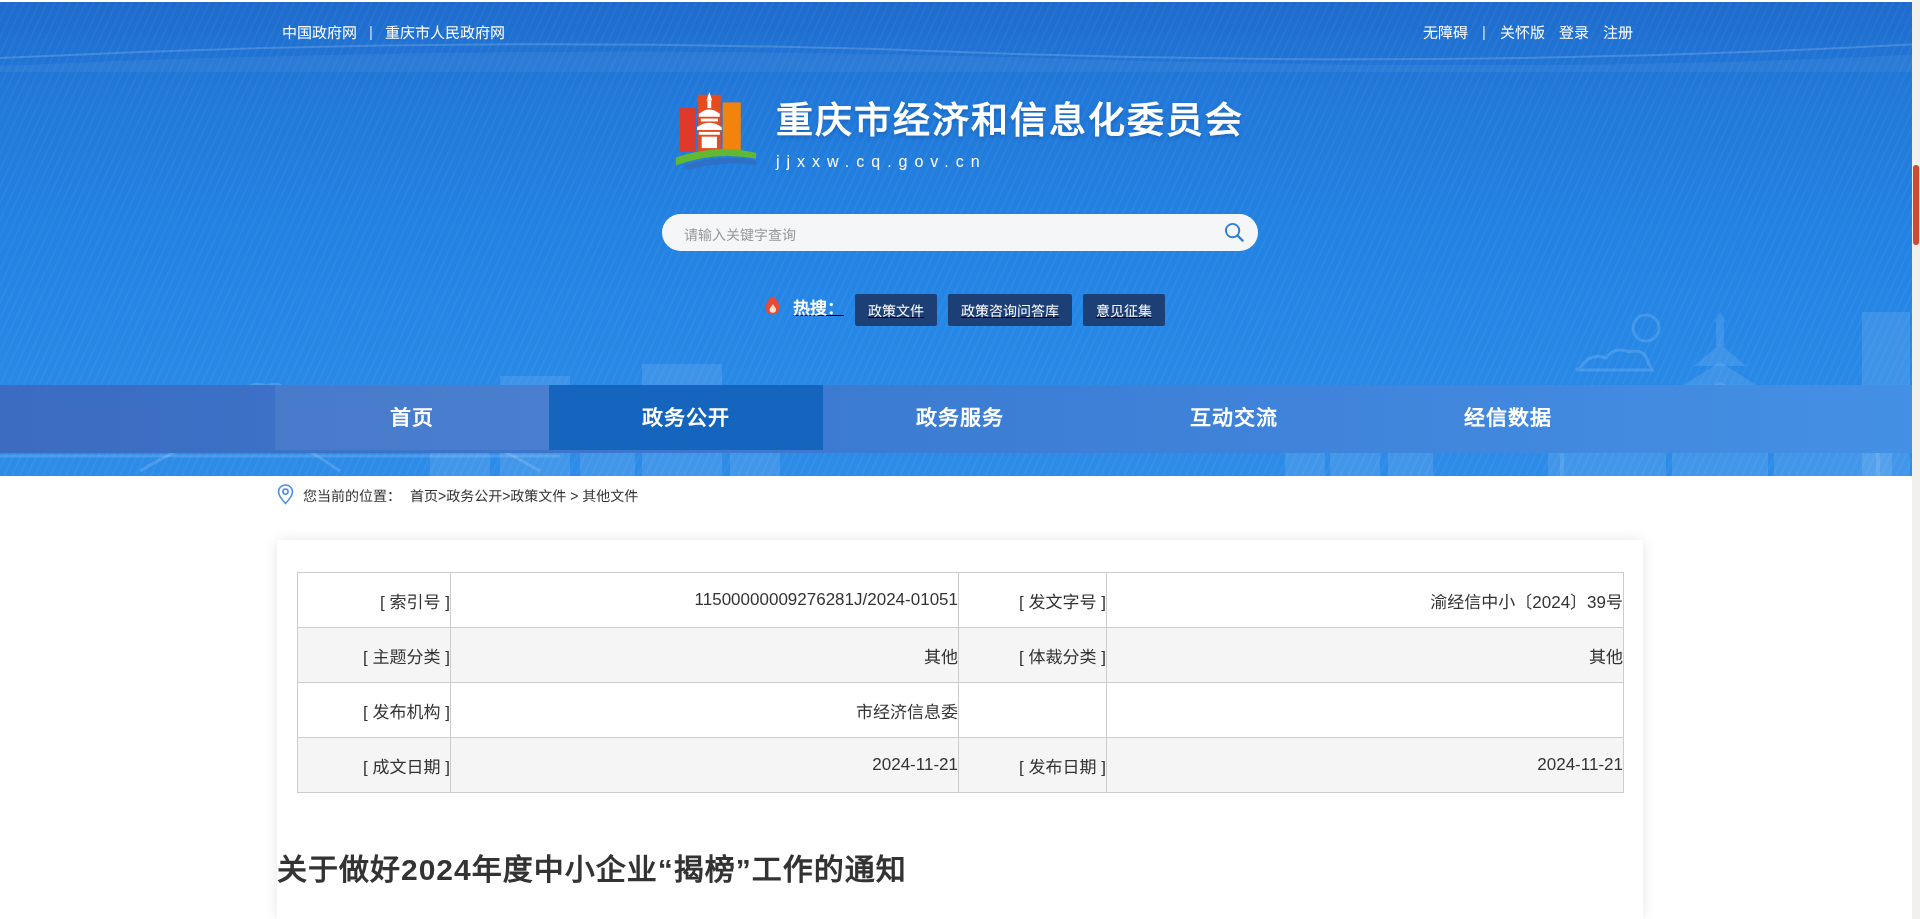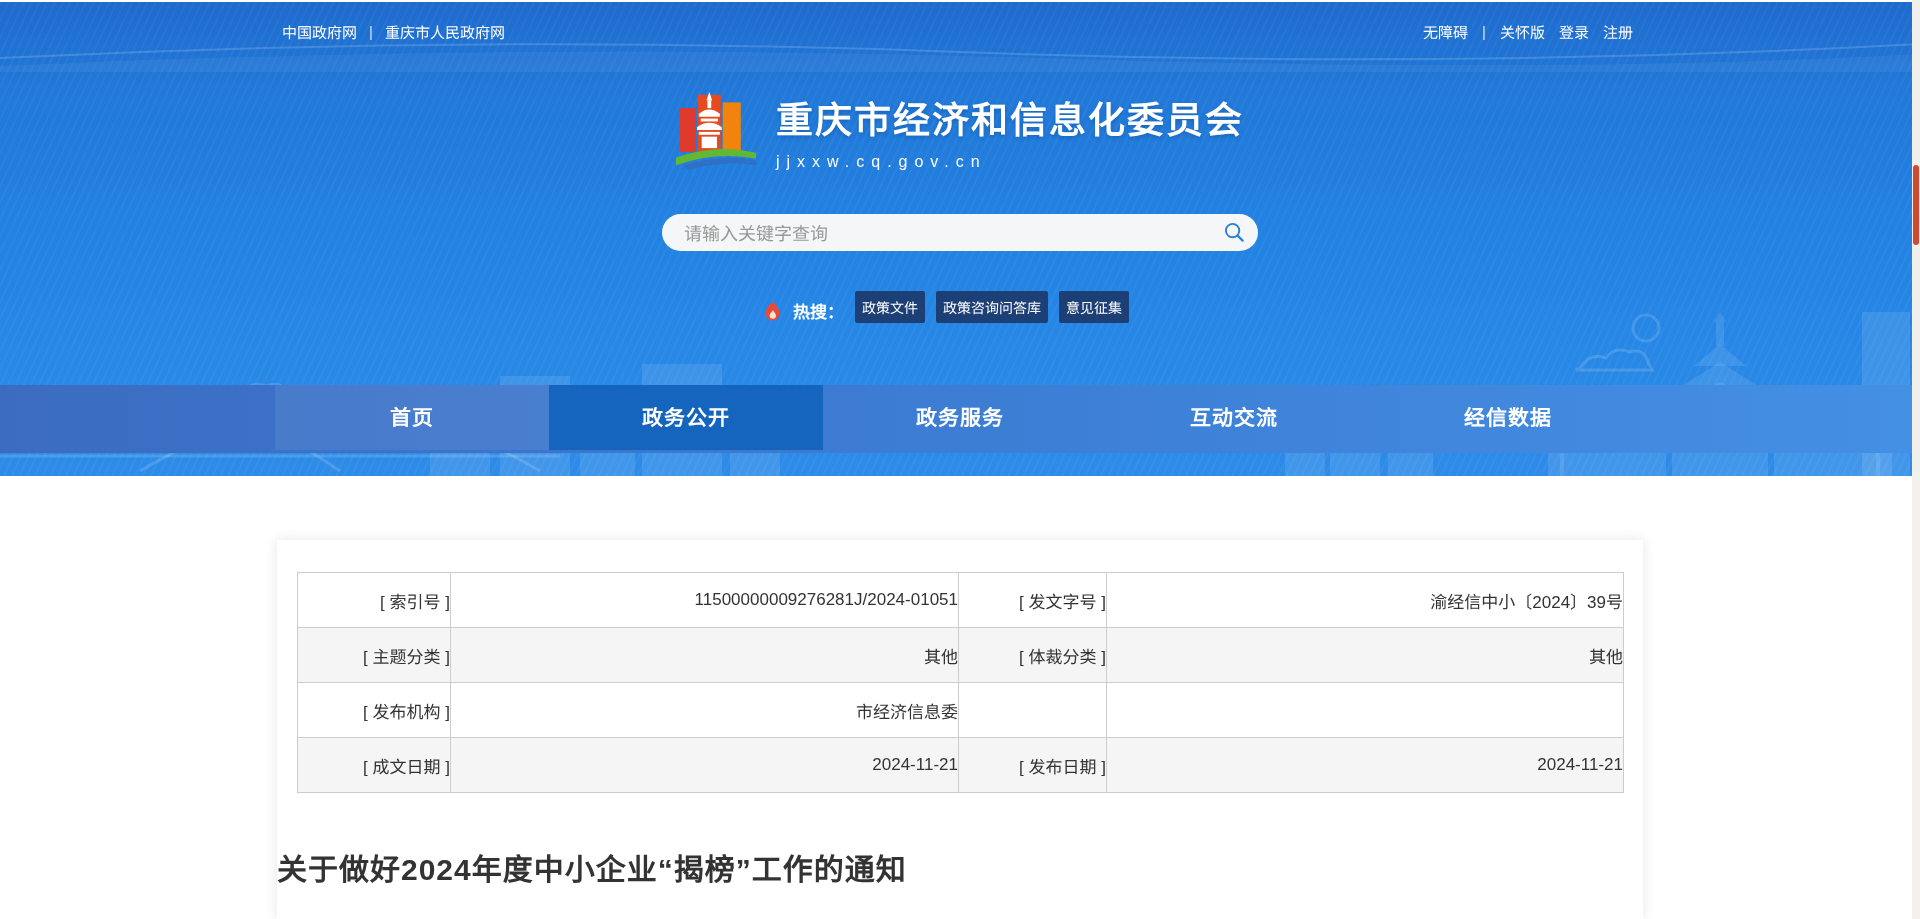--- a/index.html
+++ b/index.html
@@ -25,31 +25,31 @@
   .logo-row { position:absolute; left:0; right:0; top:86px; display:flex; justify-content:center;
     align-items:center; gap:20px; z-index:3; }
   .logo-icon { width:80px; height:84px; flex:0 0 auto; }
   .site-title { color:#fff; font-size:37px; font-weight:bold; letter-spacing:2px;
     text-shadow:0 2px 4px rgba(10,60,130,.35); white-space:nowrap; }
   .site-url { margin-top:9px; text-align:left; color:#fff; font-size:16px; letter-spacing:7px; }
 
   .search-box { position:absolute; left:662px; top:212px; width:596px; height:37px;
     background:#f5f6f7; border-radius:19px; z-index:3; }
   .search-input { position:absolute; inset:0; border:0; outline:0; background:transparent;
-    padding:4px 52px 0 22px; font-size:18px; color:#333; border-radius:19px;
+    padding:4px 52px 0 22px; font-size:14px; color:#333; border-radius:19px;
     font-family:"Liberation Sans","DejaVu Sans",sans-serif; }
   .search-input::placeholder { color:#999; }
   .search-btn { position:absolute; right:13px; top:8px; width:21px; height:21px; cursor:pointer;
     background:transparent; border:0; padding:0; }
 
-  .hot-row { position:absolute; left:764px; top:292px; display:flex; align-items:flex-end; gap:11px;
-    height:29px; z-index:3; }
+  .hot-row { position:absolute; left:764px; top:292px; display:flex; align-items:flex-start; gap:11px;
+    height:29px; z-index:3;text-decoration:underline; }
   .flame { width:18px; height:23px; }
   .hot-label { color:#fff; font-size:17px; font-weight:bold; white-space:nowrap; }
-  .hot-btn { background:#1c3f76; color:#fff; font-size:14px; padding:6px 7px; border-radius:2px;
+  .hot-btn { background:#1c3f76; color:#fff; font-size:14px; padding:6px 13px; border-radius:2px;
     cursor:pointer; white-space:nowrap; border:0; font-family:inherit; }
 
   
   .nav { position:absolute; left:0; top:385px; width:1920px; height:68px;
     background:linear-gradient(90deg,#3b6cc1 0%,#3d7fd6 55%,#4490e4 100%); z-index:4; }
   .nav-inner { display:flex; justify-content:center; height:65px; }
   .nav-tab { width:274px; height:65px; line-height:65px; text-align:center; color:#fff;
     font-size:21px; font-weight:bold; cursor:pointer; letter-spacing:1px; }
   .nav-tab.first { background:rgba(255,255,255,.07); }
   .nav-tab.active { background:#1564bd; }
@@ -179,20 +179,28 @@
   <div class="nav">
     <div class="nav-inner">
       <div class="nav-tab first">首页</div>
       <div class="nav-tab active">政务公开</div>
       <div class="nav-tab">政务服务</div>
       <div class="nav-tab">互动交流</div>
       <div class="nav-tab">经信数据</div>
     </div>
   </div>
 
+  <div class="breadcrumb">
+    <svg width="17" height="21" viewBox="0 0 17 21">
+      <path d="M8.5 1 C4.4 1 1.5 4 1.5 7.8 C1.5 12.2 8.5 19.5 8.5 19.5 C8.5 19.5 15.5 12.2 15.5 7.8 C15.5 4 12.6 1 8.5 1 Z" fill="none" stroke="#4a90e2" stroke-width="1.6"></path>
+      <circle cx="8.5" cy="7.6" r="2.6" fill="none" stroke="#4a90e2" stroke-width="1.6"></circle>
+    </svg>
+    <span>您当前的位置：</span>
+    <span class="crumb-path">首页&gt;政务公开&gt;政策文件 &gt; 其他文件</span>
+  </div>
 
   <div class="card">
     <table class="meta-table">
       <colgroup>
           <col style="width:153px">
           <col style="width:508px">
           <col style="width:148px">
           <col style="width:517px">
         </colgroup>
       <tbody>

